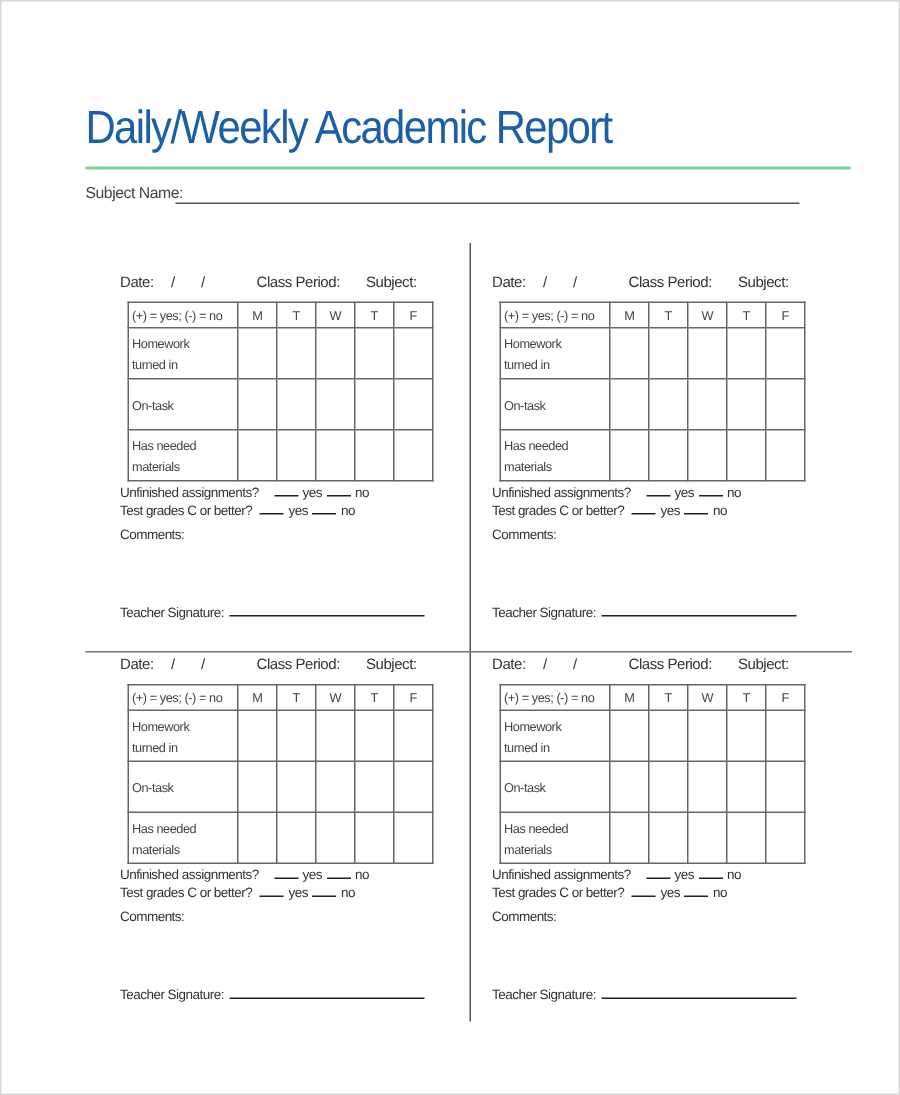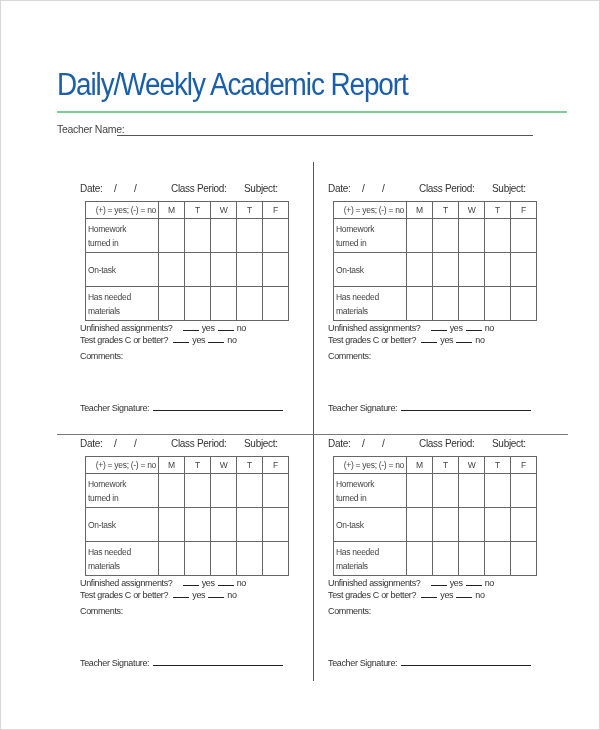--- a/index.html
+++ b/index.html
@@ -12,35 +12,35 @@
   .student { position:absolute; left:56px; top:122px; font-size:10.5px; color:#444; letter-spacing:-0.3px; }
   .student-line { position:absolute; left:116px; top:134px; width:416px; height:1px; background:#555; }
   .vdivider { position:absolute; left:312px; top:161px; width:1px; height:519px; background:#555; }
   .hdivider { position:absolute; left:56px; top:433px; width:511px; height:1px; background:#777; }
 
   .block { position:absolute; width:230px; height:240px; }
   .hdr { position:absolute; top:0; font-size:10px; color:#333; letter-spacing:-0.3px; white-space:nowrap; }
   .tbl { position:absolute; left:5px; top:18px; border-collapse:collapse; font-size:8.5px; color:#444; }
   .tbl td { border:1px solid #666; padding:0 2px; letter-spacing:-0.3px; }
   .tbl tr.head td { height:16px; text-align:center; }
-  .tbl tr.head td.lbl { text-align:right;margin-top:26px; }
+  .tbl tr.head td.lbl { text-align:left;margin-top:26px; }
   .tbl tr.row td { height:33px; }
   .tbl td.lbl { width:68px; line-height:14px; vertical-align:middle; }
   .tbl td.day { width:21px; }
   .q { position:absolute; left:0; font-size:9px; color:#333; letter-spacing:-0.35px; white-space:nowrap; }
   .blank { display:inline-block; width:16px; border-bottom:1.3px solid #222; margin:0 3px; vertical-align:baseline; }
   .sig-line { display:inline-block; width:130px; border-bottom:1.5px solid #222; margin-left:4px; vertical-align:baseline; }
 </style>
 </head>
 <body>
 
 <div class="page">
   <div class="title">Daily/Weekly Academic Report</div>
   <div class="green-rule"></div>
-  <div class="student">Teacher Name:</div>
+  <div class="student">Subject Name:</div>
   <div class="student-line"></div>
   <div class="vdivider"></div>
   <div class="hdivider"></div>
 </div>
 
 <div class="block" style="left: 80px; top: 183px;">
     <span class="hdr" style="left:0">Date:</span>
     <span class="hdr" style="left:34px">/</span>
     <span class="hdr" style="left:54px">/</span>
     <span class="hdr" style="left:91px">Class Period:</span>

